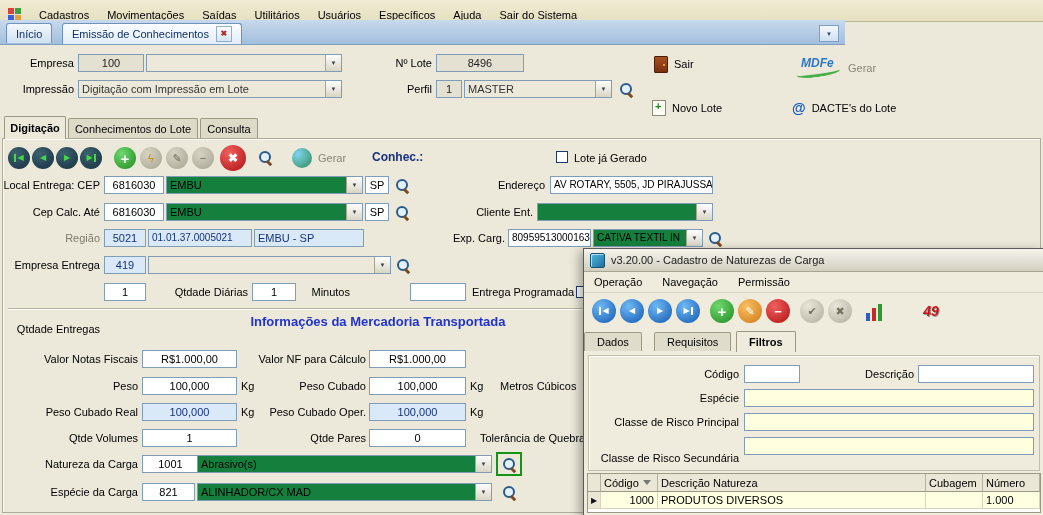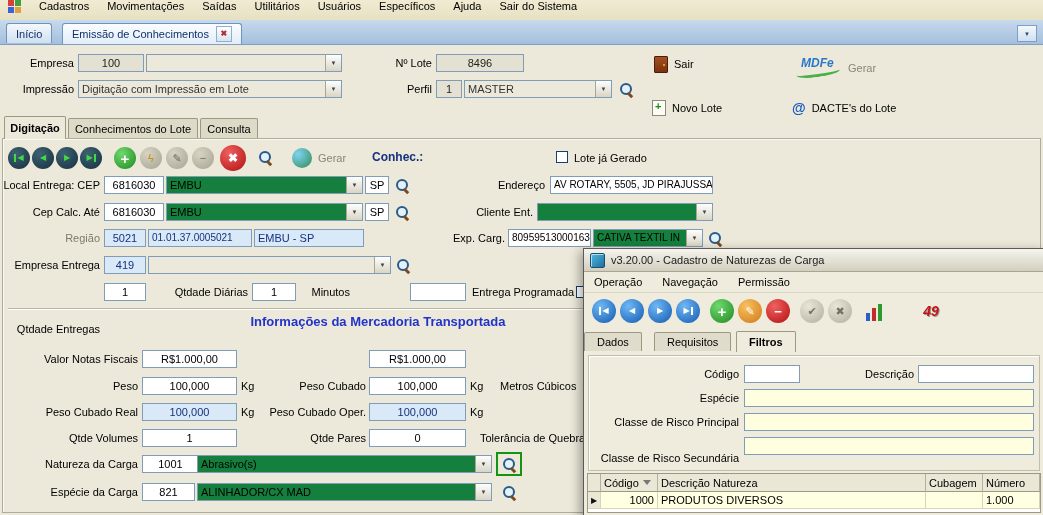--- a/index.html
+++ b/index.html
@@ -1,25 +1,25 @@
 <!DOCTYPE html>
 <html><head>
 <meta charset="utf-8">
 <style>
   html,body{margin:0;padding:0;}
   .screen{position:relative;width:1043px;height:515px;overflow:hidden;
     font-family:"Liberation Sans",sans-serif;font-size:11px;color:#000;background:#ECE9DA;}
   
   .menubar{position:absolute;left:0;top:0;width:1043px;height:22px;background:linear-gradient(#F0EBD2,#E6E0C2);
-    border-bottom:1px solid #BDB692;display:flex;align-items:flex-start;gap:18px;padding:0 8px;box-sizing:border-box;}
+    border-bottom:1px solid #BDB692;display:flex;align-items:flex-end;gap:18px;padding:0 8px;box-sizing:border-box;}
   .menu-item{white-space:nowrap;cursor:default;}
   .appico{width:13px;height:13px;display:grid;grid-template-columns:1fr 1fr;grid-template-rows:1fr 1fr;gap:1px;}
   .appico span{display:block;}
   
-  .tabstrip{position:absolute;left:0;top:20px;width:1043px;height:24px;background:linear-gradient(#C7D9EC,#A3BFDD);
+  .tabstrip{position:absolute;left:0;top:20px;width:845px;height:24px;background:linear-gradient(#C7D9EC,#A3BFDD);
     border-bottom:1px solid #7E9FC2;text-decoration:underline;}
   .dtabtop{position:absolute;top:3px;height:20px;border:1px solid #6E93BE;border-bottom:none;border-radius:3px 3px 0 0;
     background:linear-gradient(#F4F8FC,#CFE0F0);color:#10316B;display:flex;align-items:center;padding:0 9px;gap:7px;box-sizing:border-box;}
   .dtabtop.active{background:linear-gradient(#FBFDFF,#E2EDF8);height:21px;}
   .tclose{width:14px;height:14px;border:1px solid #93AECB;background:linear-gradient(#FDFEFF,#D6E4F2);
     color:#B03030;font-size:9px;font-weight:bold;display:flex;align-items:center;justify-content:center;line-height:1;}
   .chevbox{position:absolute;right:6px;top:5px;width:18px;height:15px;border:1px solid #7E9FC2;background:linear-gradient(#F4F8FC,#CFE0F0);
     display:flex;align-items:center;justify-content:center;font-size:6px;color:#2A4A70;}
   
   .main{position:absolute;left:0;top:46px;width:1043px;height:469px;background:#ECE9DA;}
@@ -274,20 +274,21 @@
     <div class="lbl r" style="left:304px;top:237px;width:46px;">Minutos</div>
     <div class="fld" style="left:410px;top:237px;width:56px;"></div>
     <div class="lbl r" style="left:472px;top:237px;width:100px;">Entrega Programada</div>
     <div class="chk" style="left:576px;top:240px;"></div>
 
     <div class="hr"></div>
     <div class="sec-title">Informações da Mercadoria Transportada</div>
 
     <div class="lbl r" style="left:0;top:304px;width:138px;">Valor Notas Fiscais</div>
     <div class="fld num" style="left:142px;top:304px;width:95px;">R$1.000,00</div>
+    <div class="lbl r" style="left:242px;top:304px;width:124px;">Valor NF para Cálculo</div>
     <div class="fld num" style="left:369px;top:304px;width:97px;">R$1.000,00</div>
 
     <div class="lbl r" style="left:0;top:331px;width:138px;">Peso</div>
     <div class="fld num" style="left:142px;top:331px;width:95px;">100,000</div>
     <div class="lbl" style="left:241px;top:331px;width:22px;">Kg</div>
     <div class="lbl r" style="left:264px;top:331px;width:102px;">Peso Cubado</div>
     <div class="fld num" style="left:369px;top:331px;width:97px;">100,000</div>
     <div class="lbl" style="left:470px;top:331px;width:22px;">Kg</div>
     <div class="lbl" style="left:500px;top:331px;width:100px;">Metros Cúbicos</div>
 

